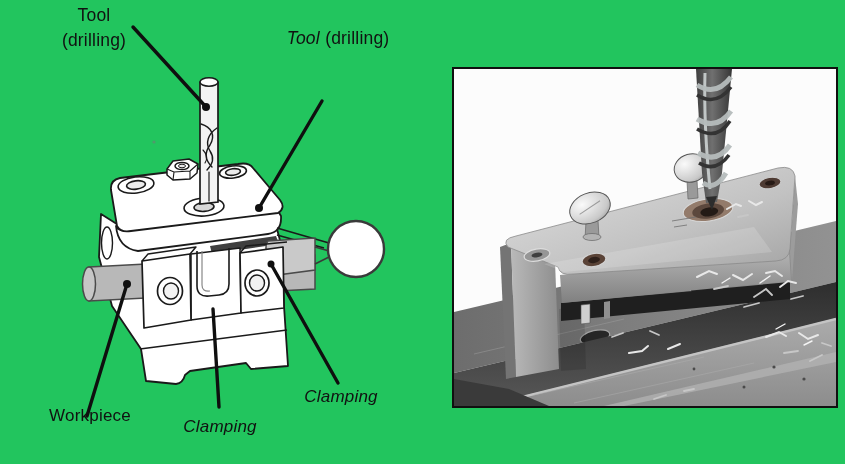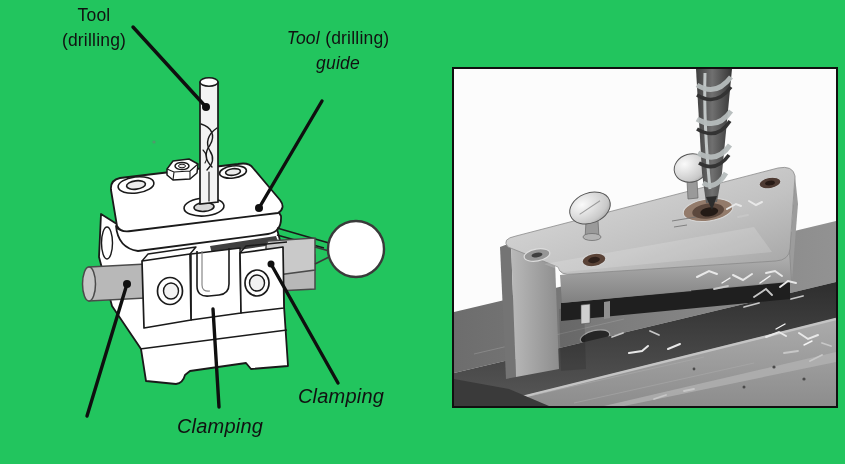--- a/index.html
+++ b/index.html
@@ -5,21 +5,21 @@
   html,body{margin:0;padding:0;background:#ffffff;}
   .canvas{
     position:relative;width:845px;height:464px;background:#22c55e;overflow:hidden;
     font-family:"Liberation Sans",sans-serif;color:#111;
   }
   .drawing-svg{position:absolute;left:0;top:0;}
   .lbl{
     position:absolute;text-align:center;font-size:17.5px;line-height:25px;color:#111111;
     letter-spacing:0.2px;
   }
-  .lbl.big{font-size:20px;line-height:27px;}
+  .lbl.big{font-size:17px;line-height:27px;}
   .ln{display:block;}
   .it{font-style:italic;}
   .gap{margin-left:0.30em;}
   .photo{
     position:absolute;left:452px;top:67px;width:386px;height:341px;
     border:2px solid #101010;box-sizing:border-box;background:#fcfcfc;
   }
   .photo svg{display:block;width:100%;height:100%;}
 </style>
 </head>
@@ -115,24 +115,24 @@
 
   <div class="lbl" style="left:20px;top:3px;width:148px">
     <span class="ln">Tool</span>
     <span class="ln">(drilling)</span>
   </div>
 
   <div class="lbl" style="left:260px;top:26px;width:156px">
     <span class="ln">
       <span class="it">Tool</span><span class="gap">(drilling)</span>
     </span>
-    <span class="ln it">guide</span>
   </div>
 
   <div class="lbl big" style="left:12px;top:402px;width:156px">
+    <span class="ln">Workpiece</span>
   </div>
 
   <div class="lbl big it" style="left:172px;top:413px;width:96px">Clamping</div>
 
   <div class="lbl big it" style="left:285px;top:383px;width:112px">Clamping</div>
 
   <div class="photo">
     <svg viewBox="0 0 382 337" preserveAspectRatio="none">
       <defs>
         <linearGradient id="gBarTop" x1="0" y1="0" x2="1" y2="0">

